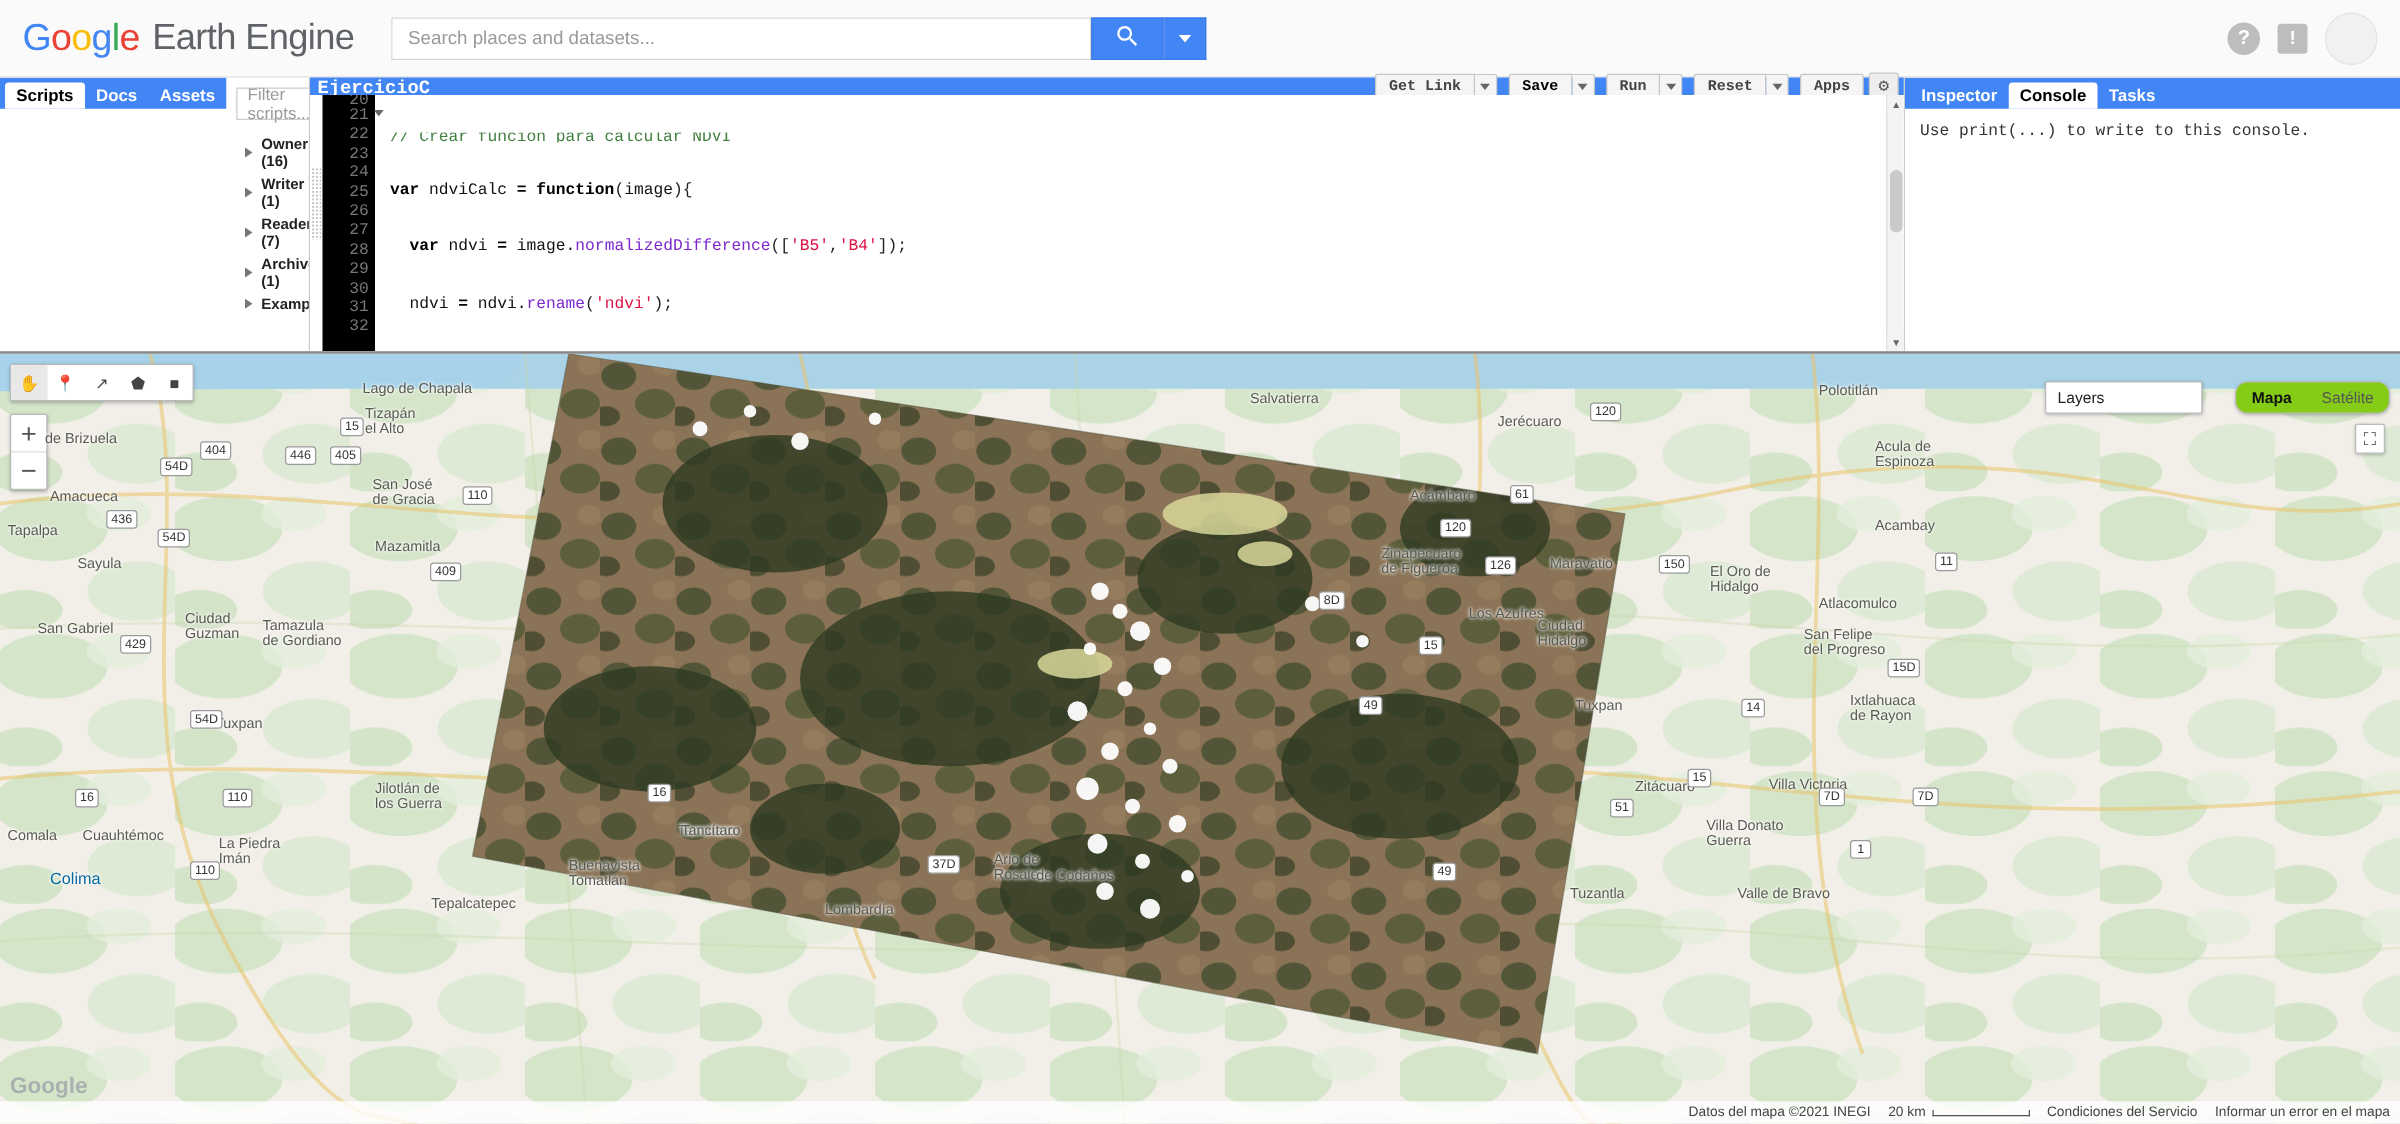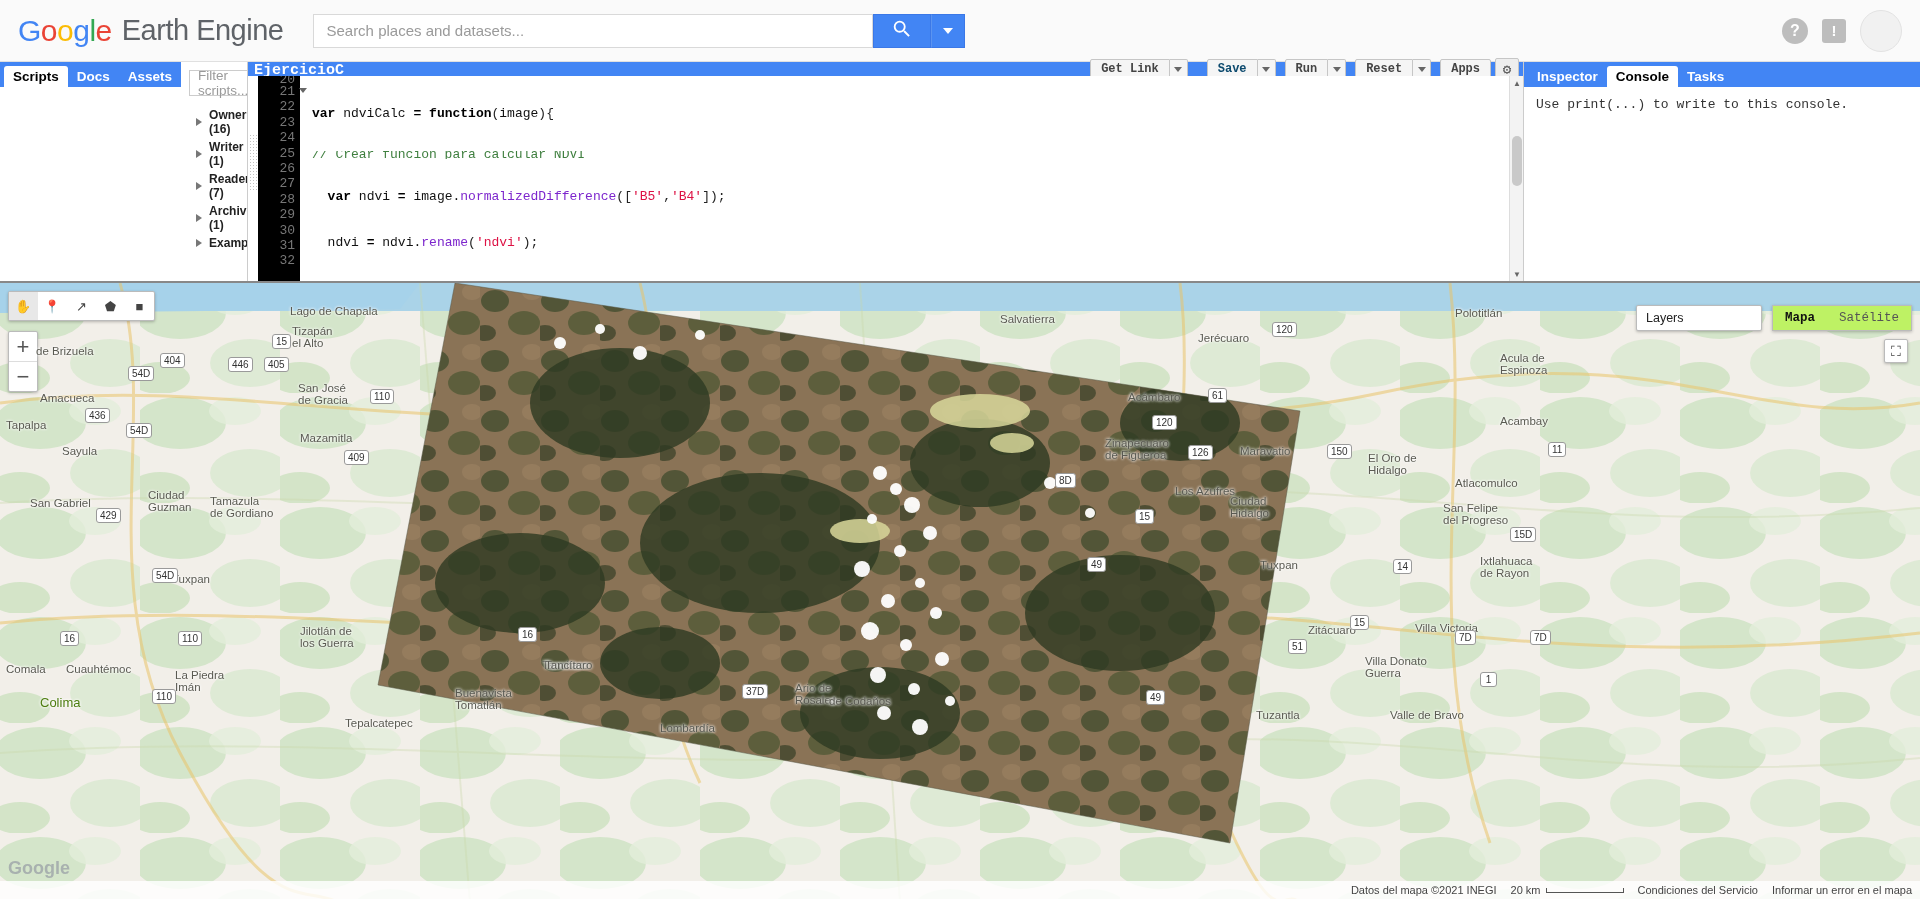--- a/index.html
+++ b/index.html
@@ -79,21 +79,21 @@
 
   
   .editor { flex:1; display:flex; flex-direction:column; border-right:1px solid #ccc; min-width:0; position:relative; }
   .editor-bar { height:14px; background:#4285F4; display:flex; position:relative; padding-left:6px;font-family:Liberation Mono, monospace; }
   .script-name { color:#fff; font-weight:bold; font-size:15px; }
   .ed-btns { margin-left:auto; display:flex; align-items:center; gap:0; padding-right:4px; }
   .ebtn {
     height:20px; background:#f5f5f5; border:1px solid #c6c6c6; font-size:12px; font-weight:bold;
     color:#444; padding:0 10px; display:flex; align-items:center; cursor:pointer; border-radius:2px;
   }
-  .ebtn.disabled { color:#0c4a6e;margin-left:10px; }
+  .ebtn.disabled { color:#000000; }
   .ebtn-drop {
     height:20px; width:18px; background:#f5f5f5; border:1px solid #c6c6c6; border-left:none;
     display:flex; align-items:center; justify-content:center; cursor:pointer;
     border-top-right-radius:2px; border-bottom-right-radius:2px;
   }
   .ebtn.grouped { border-top-right-radius:0; border-bottom-right-radius:0; }
   .caret-d { width:0;height:0;border-left:4px solid transparent;border-right:4px solid transparent;border-top:5px solid #666; }
   .grp { display:flex; margin-right:9px; }
   .gear-btn {
     width:24px;height:22px;background:#eee;border:1px solid #c6c6c6;border-radius:2px;
@@ -152,36 +152,36 @@
     border-radius:2px; box-shadow:0 1px 3px rgba(0,0,0,.25);
   }
   .zoomctl div { height:29px; display:flex; align-items:center; justify-content:center; font-size:22px; color:#555; cursor:pointer; }
   .zoomctl .sep { height:1px; background:#ddd; }
   .layers-ctl {
     position:absolute; right:158px; top:22px; width:126px; height:26px; background:#fff;
     border:1px solid #bbb; display:flex; align-items:center; padding:0 9px; font-size:12.5px;
     box-shadow:0 1px 3px rgba(0,0,0,.25); border-radius:2px; cursor:pointer;
   }
   .basemap-ctl {
-    position:absolute; right:8px; top:22px; height:26px; background:#bef264; border:1px solid #bbb;
-    display:flex; box-shadow:0 1px 3px rgba(0,0,0,.25); border-radius:0; overflow:hidden;font-family:Liberation Mono, monospace;
+    position:absolute; right:8px; top:22px; height:26px; background:#84cc16; border:1px solid #bbb;
+    display:flex; box-shadow:0 1px 3px rgba(0,0,0,.25); border-radius:10px; overflow:hidden;
   }
   .bm { padding:0 12px; display:flex; align-items:center; font-size:12.5px; color:#555; cursor:pointer; }
   .bm.active { color:#111; font-weight:bold; }
   .fullscreen-ctl {
     position:absolute; right:12px; top:56px; width:24px; height:24px; background:#fff;
     border:1px solid #bbb; display:flex;align-items:center;justify-content:center;cursor:pointer;
     box-shadow:0 1px 3px rgba(0,0,0,.25); border-radius:2px; font-size:14px; color:#444;
   }
   .splitter-handle {
     position:absolute; top:-8px; left:50%; transform:translateX(-50%); width:56px; height:7px;
     background-image:radial-gradient(#aaa 1px, transparent 1px); background-size:4px 4px; z-index:5;
   }
   .place { position:absolute; font-size:11.5px; color:#5a5a52; white-space:nowrap; text-shadow:0 0 3px #fff,0 0 3px #fff; }
-  .place.big { font-size:13px; color:#4d7c0f;text-align:center; }
+  .place.big { font-size:13px; color:#0369a1;text-align:center; }
   .shield {
     position:absolute; background:#fff; border:1px solid #9a9a9a; border-radius:3px;
     font-size:10px; color:#333; padding:0 3px; min-width:17px; text-align:center; line-height:13px;
   }
 </style>
 </head>
 <body>
 
 <div class="app">
 
@@ -303,22 +303,22 @@
           <div class="ln">25</div>
           <div class="ln">26</div>
           <div class="ln">27</div>
           <div class="ln">28</div>
           <div class="ln">29</div>
           <div class="ln">30</div>
           <div class="ln">31</div>
           <div class="ln">32</div>
         </div>
         <div class="code">
+          <div class="ln" style="height:8px;line-height:8px;overflow:hidden;color:#3f7f3f;">// Crear funcion para calcular NDVI</div>
           <div class="ln"><span class="c-kw">var</span> <span class="c-pl">ndviCalc</span> <span class="c-kw">=</span> <span class="c-kw">function</span>(<span class="c-pl">image</span>){</div>
-          <div class="ln" style="height:8px;line-height:8px;overflow:hidden;color:#3f7f3f;">// Crear funcion para calcular NDVI</div>
           <div class="ln">  <span class="c-kw">var</span> <span class="c-pl">ndvi</span> <span class="c-kw">=</span> <span class="c-pl">image.</span><span class="c-fn">normalizedDifference</span>([<span class="c-str">'B5'</span>,<span class="c-str">'B4'</span>]);</div>
           <div class="ln">  <span class="c-pl">ndvi</span> <span class="c-kw">=</span> <span class="c-pl">ndvi.</span><span class="c-fn">rename</span>(<span class="c-str">'ndvi'</span>);</div>
           
           
           
           
           
           
           
           

